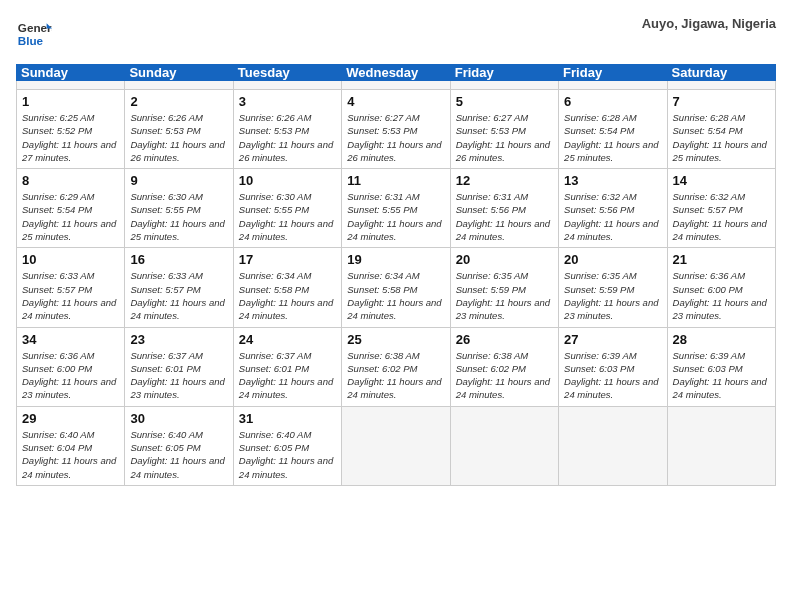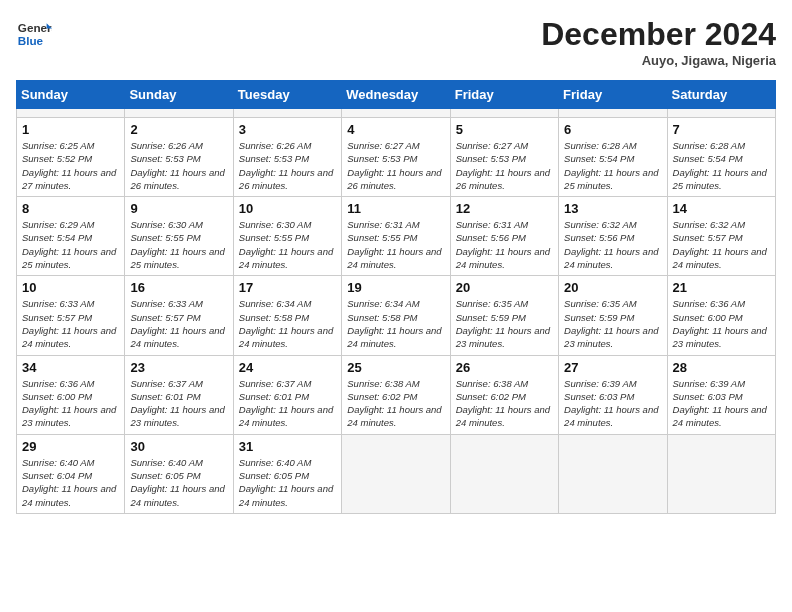--- a/index.html
+++ b/index.html
@@ -40,21 +40,21 @@
     }
     .calendar {
       width: 100%;
       border-collapse: collapse;
     }
     .calendar th {
       background: #1565c0;
       color: #fff;
       font-size: 13px;
       font-weight: bold;
-      padding: 6px 4px;
+      padding: 0 4px;
       text-align: left;
       border: 1px solid #1565c0;
     }
     .calendar td {
       vertical-align: top;
       border: 1px solid #ccc;
       padding: 4px 5px;
       font-size: 10px;
       color: #333;
       width: calc(100% / 7);
@@ -83,21 +83,20 @@
 
 <div class="header-area">
   <div class="logo">
     <svg class="logo-icon" viewBox="0 0 40 40">
       <text x="2" y="18" font-size="13" font-weight="bold" fill="#333">General</text>
       <text x="2" y="32" font-size="13" font-weight="bold" fill="#1565c0">Blue</text>
       <polygon points="34,8 40,14 34,14" fill="#1565c0"></polygon>
     </svg>
   </div>
   <div class="title-area">
-    <div class="month-title">December 2024</div>
     <div class="location-title">Auyo, Jigawa, Nigeria</div>
   </div>
 </div>
 
 <table class="calendar">
   <thead>
     <tr>
       <th>Sunday</th>
       <th>Sunday</th>
       <th>Tuesday</th>

